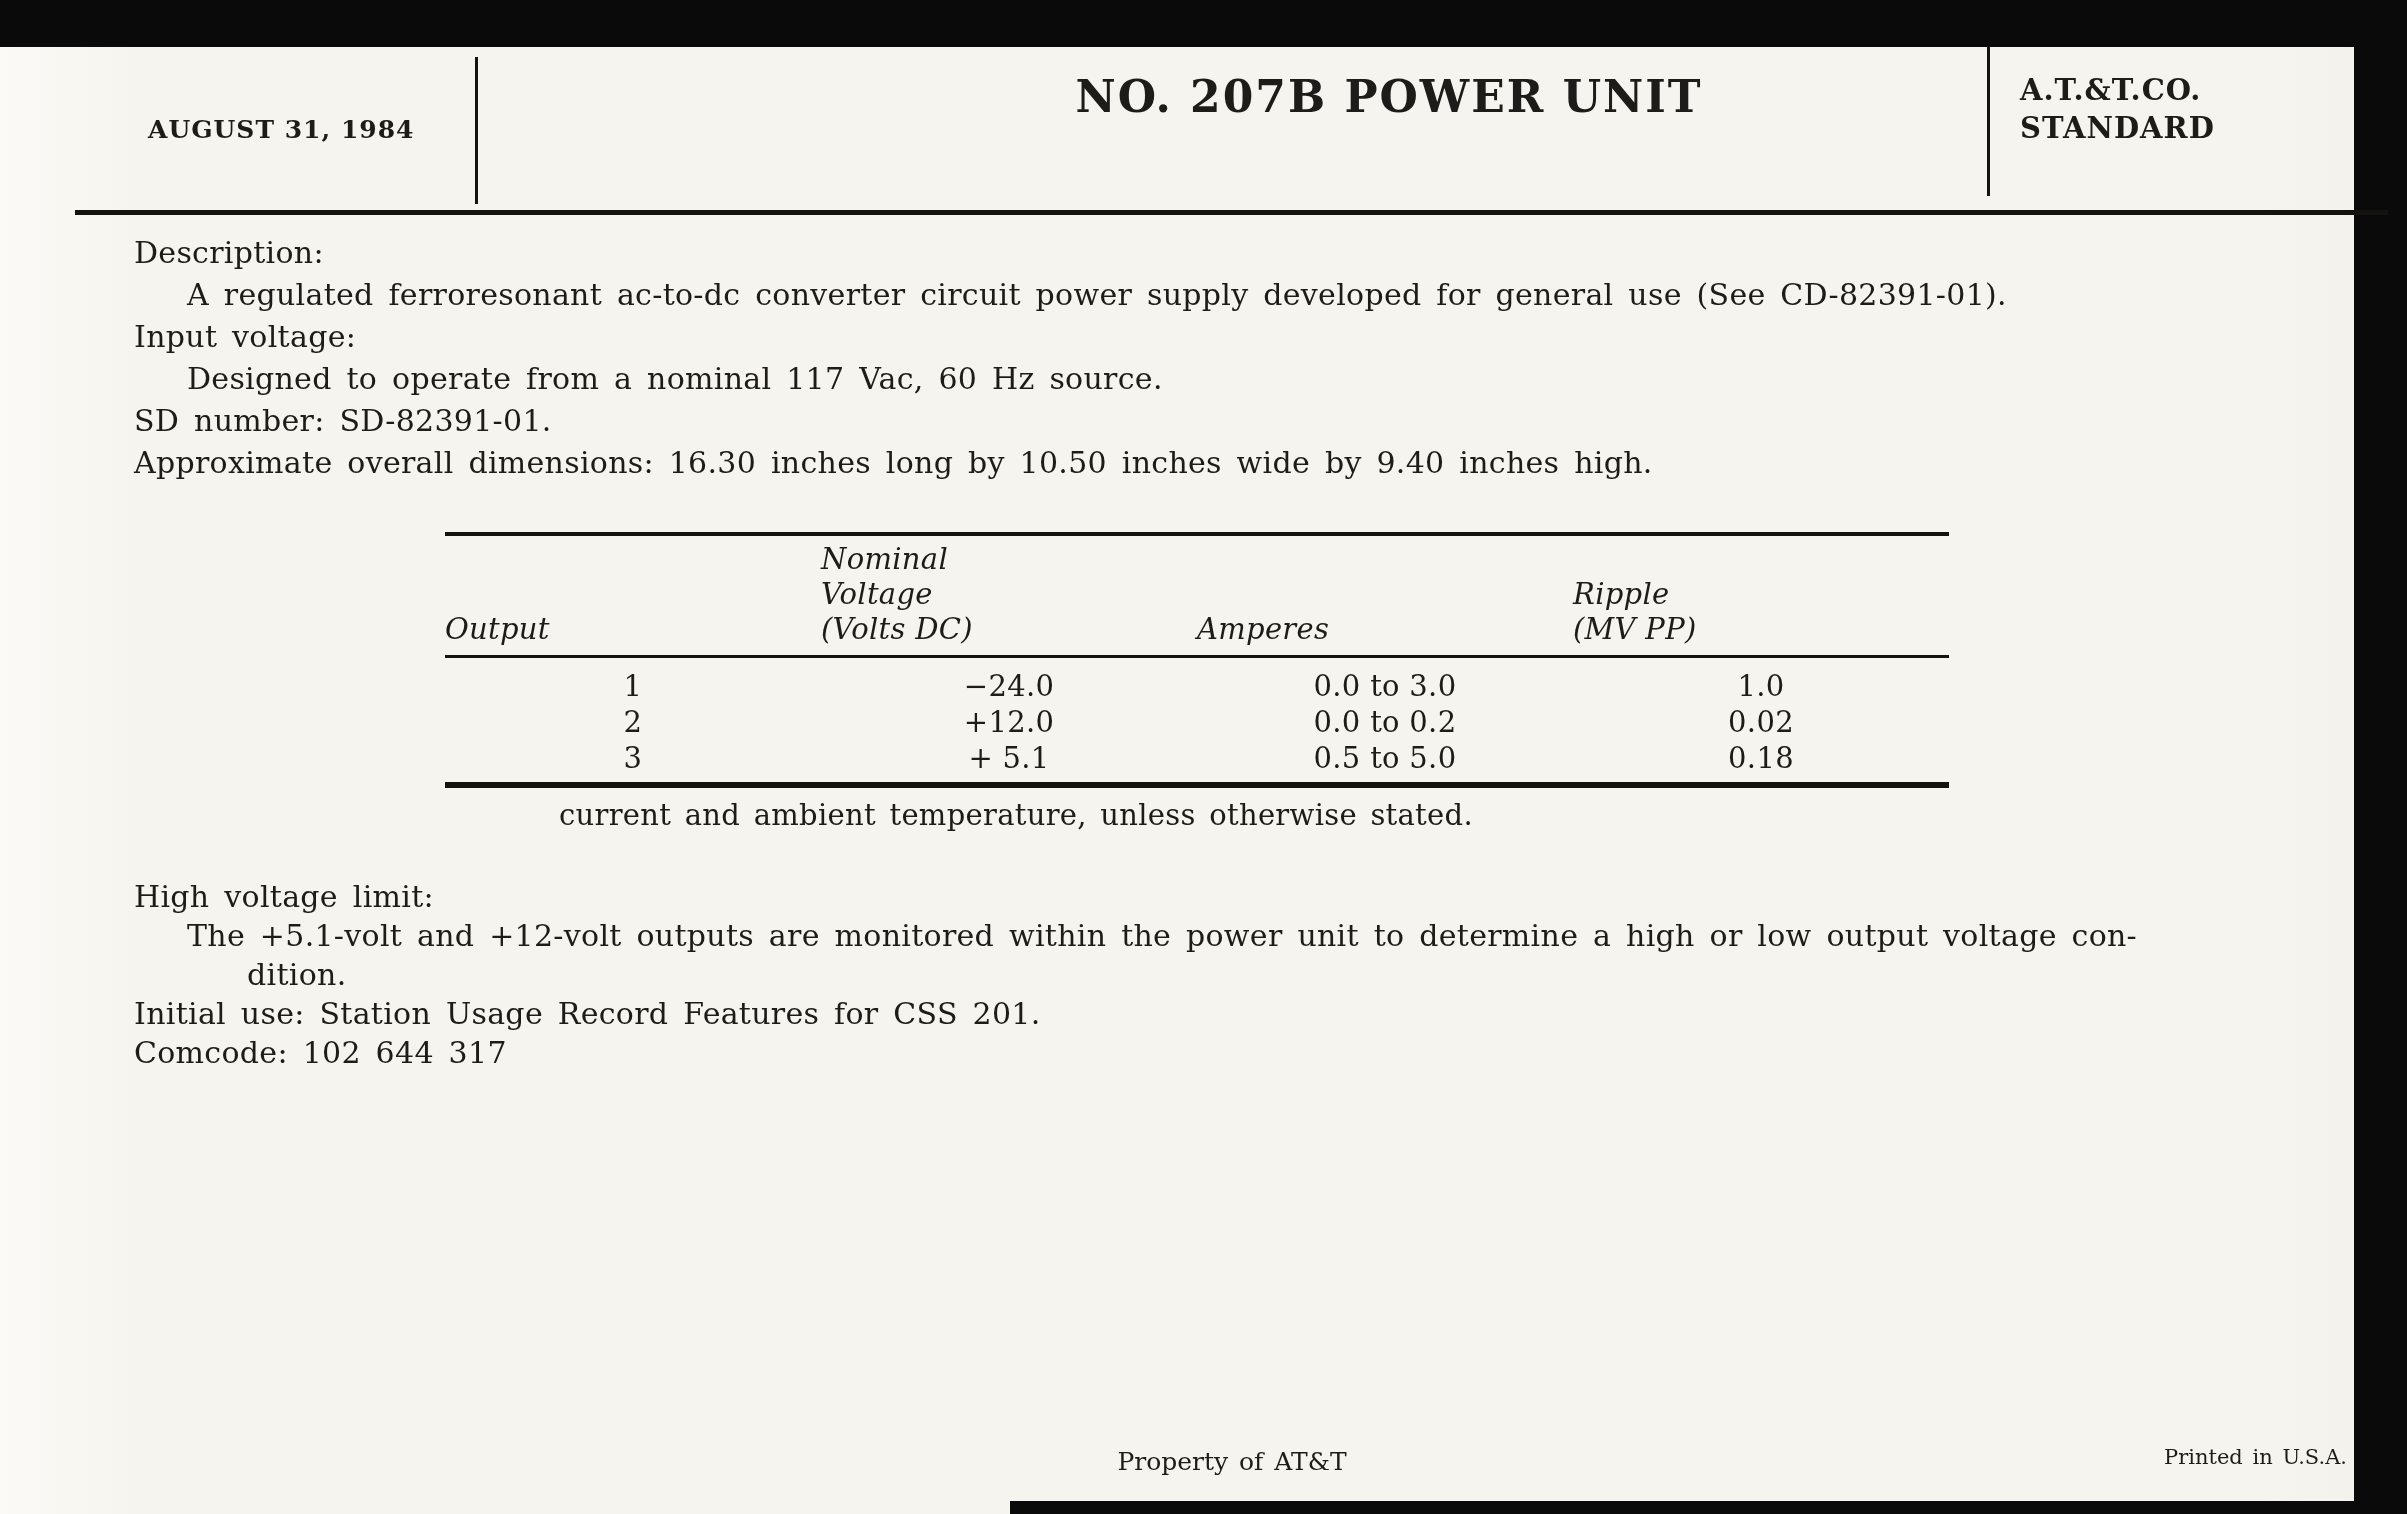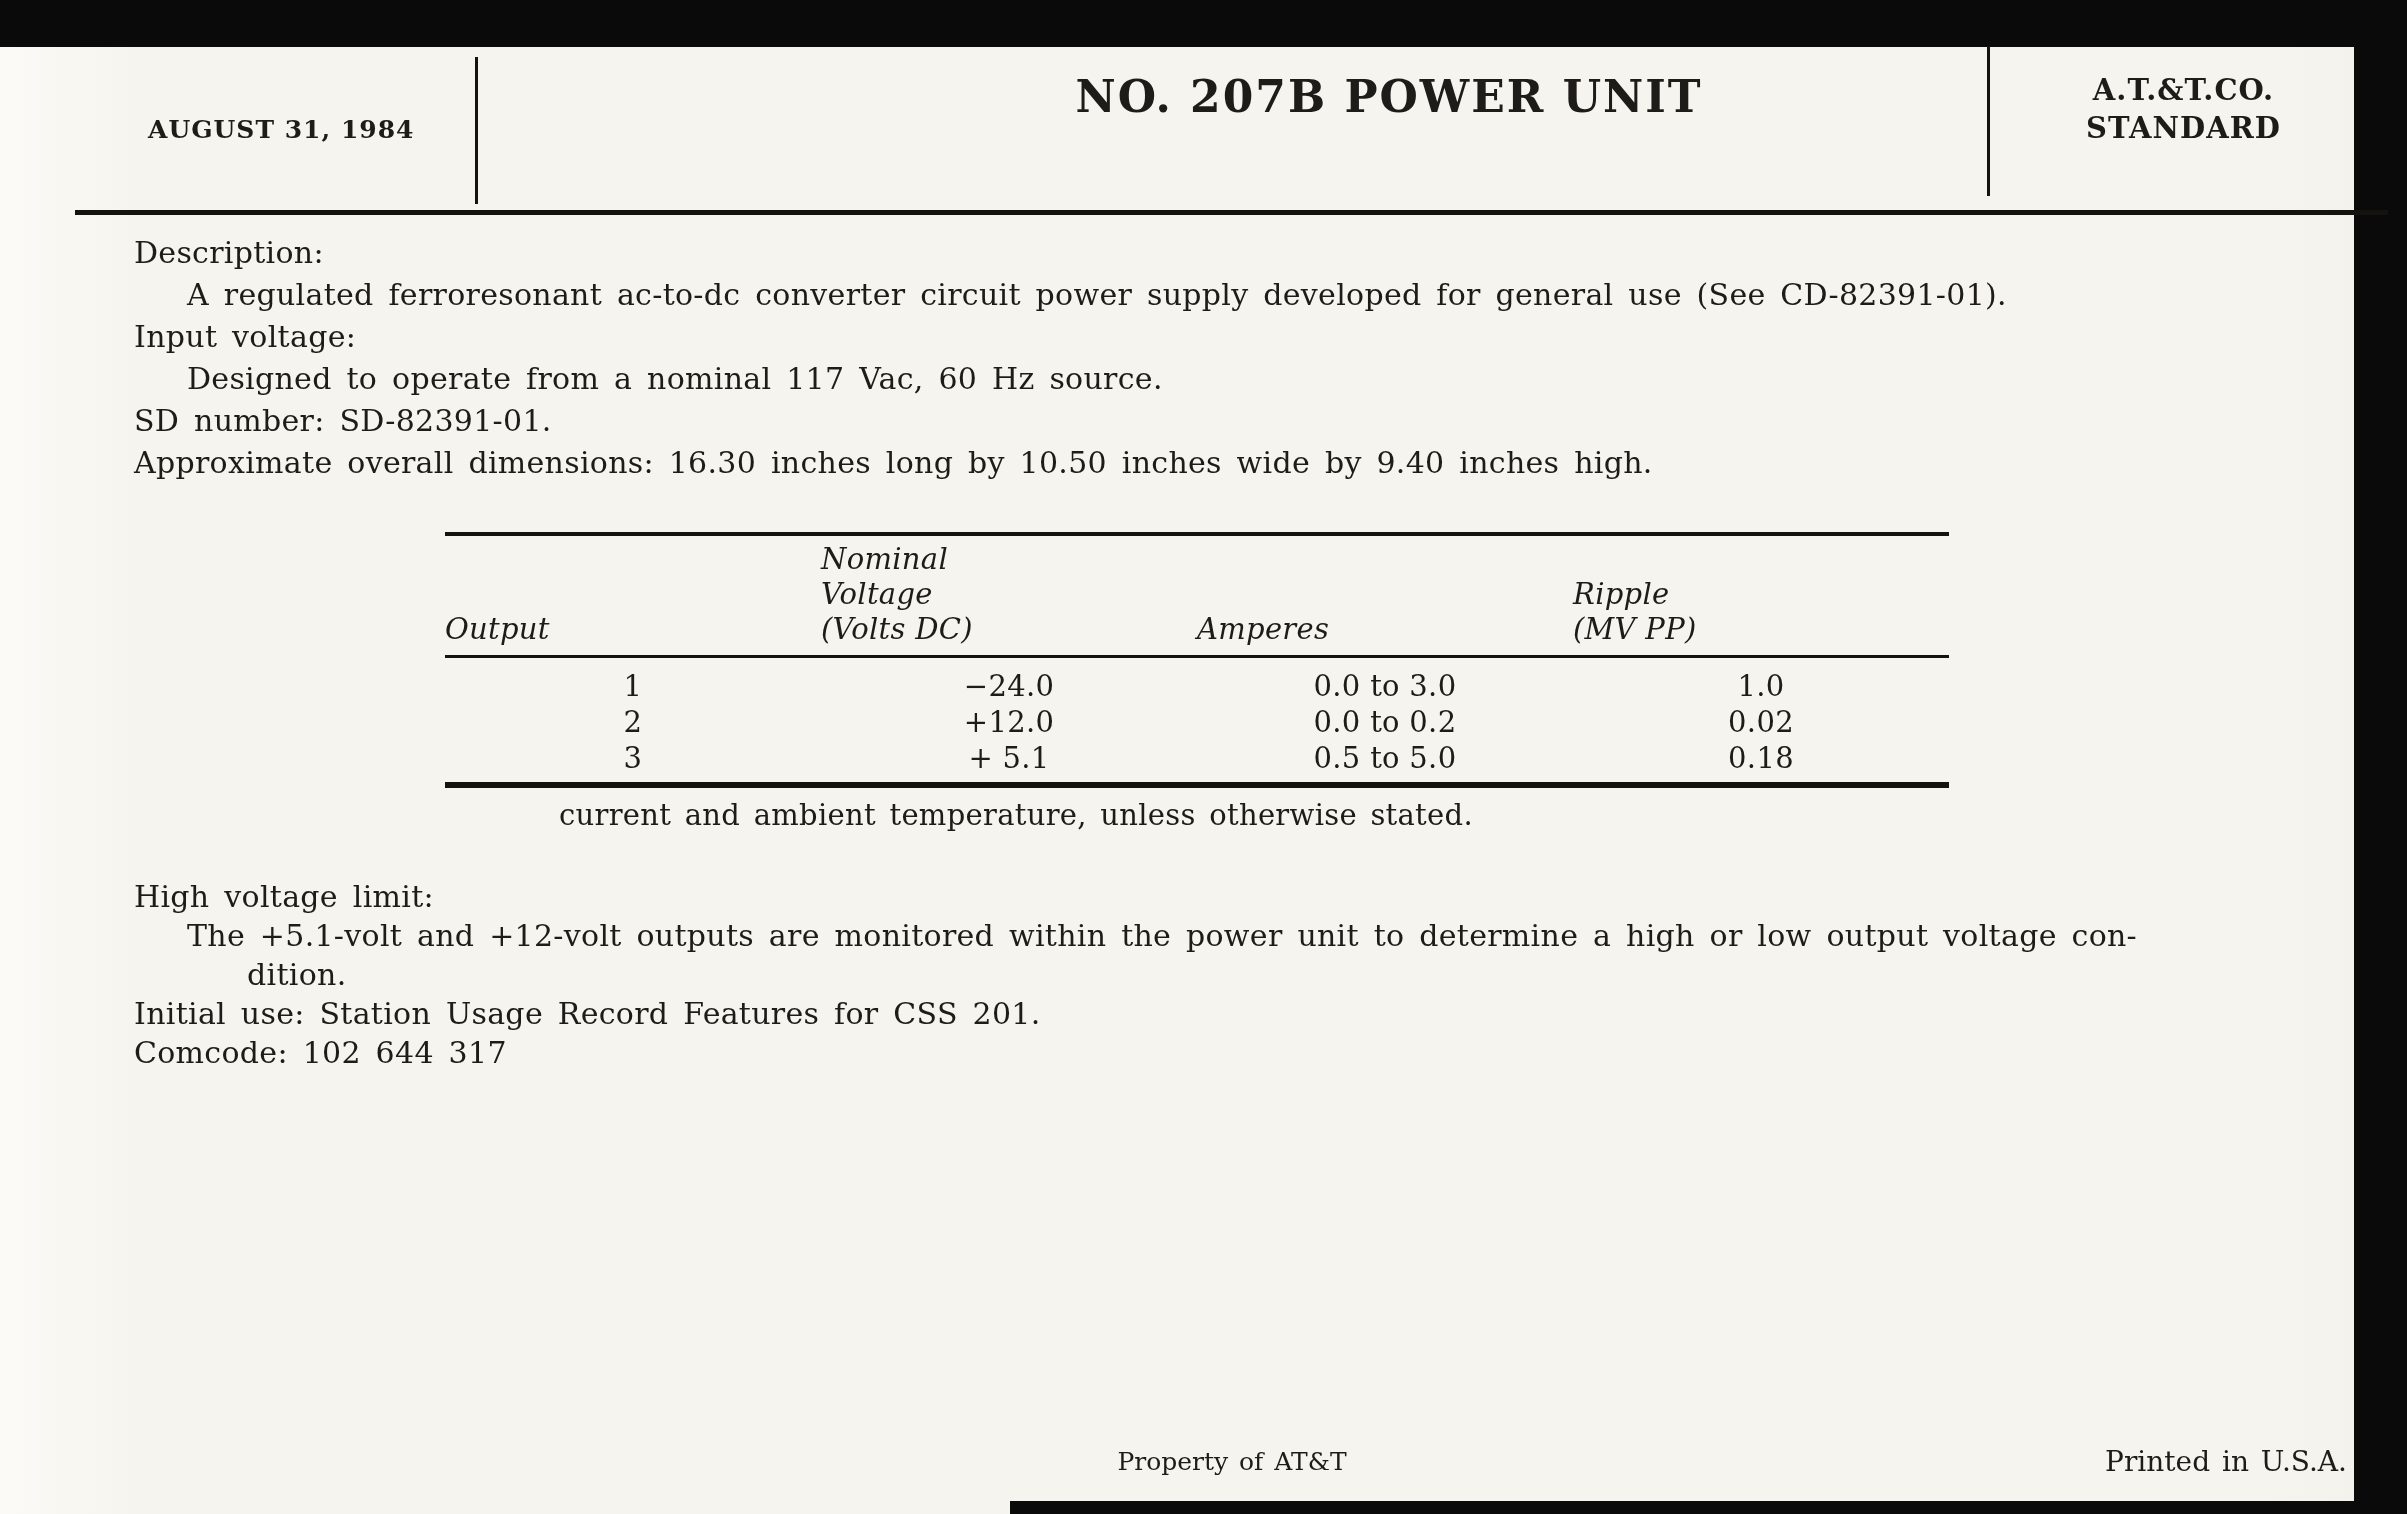--- a/index.html
+++ b/index.html
@@ -10,21 +10,21 @@
     color:#1e1c19;
   }
   .band { position:absolute; background:#0a0a0a; }
   .band-top    { left:0; top:0; width:2408px; height:47px; }
   .band-right  { right:0; top:0; width:54px; height:1515px; }
   .band-bottom { left:1010px; bottom:0; width:1398px; height:14px; }
 
   
   .hdr-date { position:absolute; left:148px; top:115px; font-size:25px; font-weight:bold; letter-spacing:1px; }
   .hdr-title { position:absolute; left:475px; width:1828px; top:71px; text-align:center; font-size:44px; font-weight:bold; letter-spacing:2px; }
-  .hdr-org { position:absolute; left:2020px; width:327px; top:71px; text-align:center; font-size:29px; font-weight:bold; letter-spacing:1px; line-height:38px; }
+  .hdr-org { position:absolute; left:2020px; width:327px; top:71px; text-align:left; font-size:29px; font-weight:bold; letter-spacing:1px; line-height:38px; }
   .vrule { position:absolute; width:3px; background:#15130f; }
   .vrule-1 { left:475px; top:57px; height:147px; }
   .vrule-2 { left:1987px; top:46px; height:150px; }
   .hrule-header { position:absolute; left:75px; top:210px; width:2313px; height:5px; background:#15130f; }
 
   
   .body1 { position:absolute; left:134px; top:232px; font-size:30px; line-height:42px; word-spacing:5px; letter-spacing:0.3px; white-space:nowrap; }
   .body2 { position:absolute; left:134px; top:877px; font-size:30px; line-height:39px; word-spacing:5px; letter-spacing:0.3px; white-space:nowrap; }
   .indent { padding-left:53px; }
   .indent2 { padding-left:113px; }
@@ -41,21 +41,21 @@
   .t-body { padding:10px 0 6px 0; }
   .t-row { display:flex; }
   .t-row > div { width:25%; text-align:center; line-height:36px; }
 
   
   .footnote { position:absolute; left:530px; top:796px; font-size:29px; line-height:38px; word-spacing:4px; letter-spacing:0.3px; white-space:nowrap; }
   .footnote-cont { margin-left:29px; }
 
   
   .footer-prop { position:absolute; left:1232px; top:1447px; transform:translateX(-50%); font-size:25px; word-spacing:3px; }
-  .footer-printed { position:absolute; right:61px; top:1445px; font-size:28px; word-spacing:3px; }
+  .footer-printed { position:absolute; right:61px; top:1445px; font-size:21px; word-spacing:3px; }
 </style>
 </head>
 <body>
 
 <div class="band band-top"></div>
 <div class="band band-right"></div>
 <div class="band band-bottom"></div>
 
 <div class="hdr-date">AUGUST 31, 1984</div>
 <div class="vrule vrule-1"></div>

